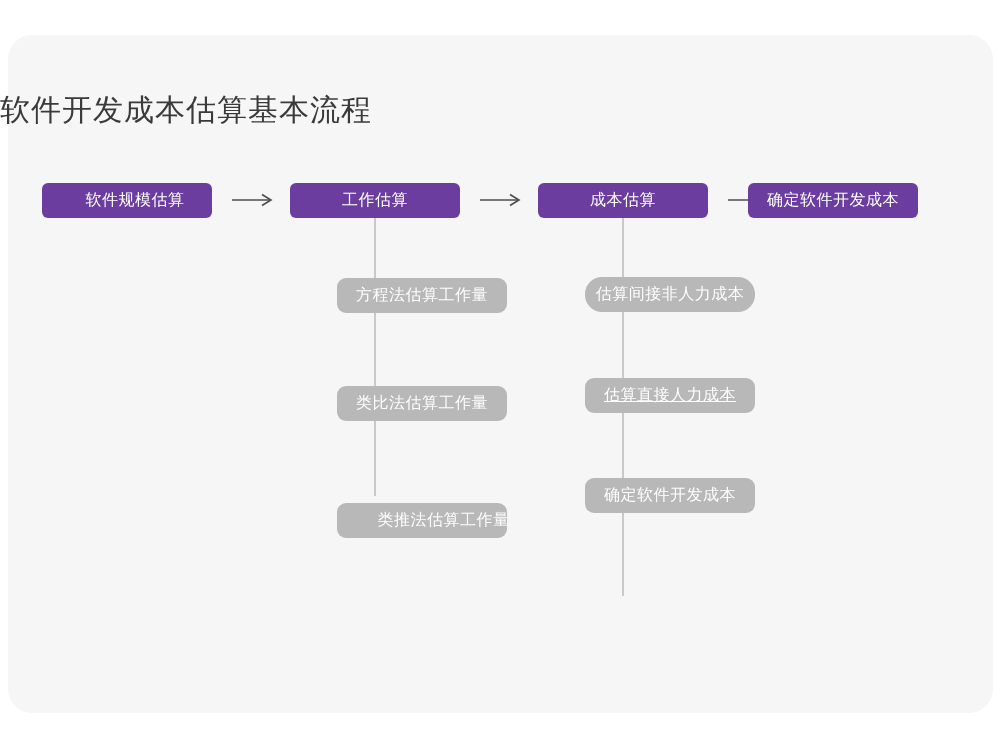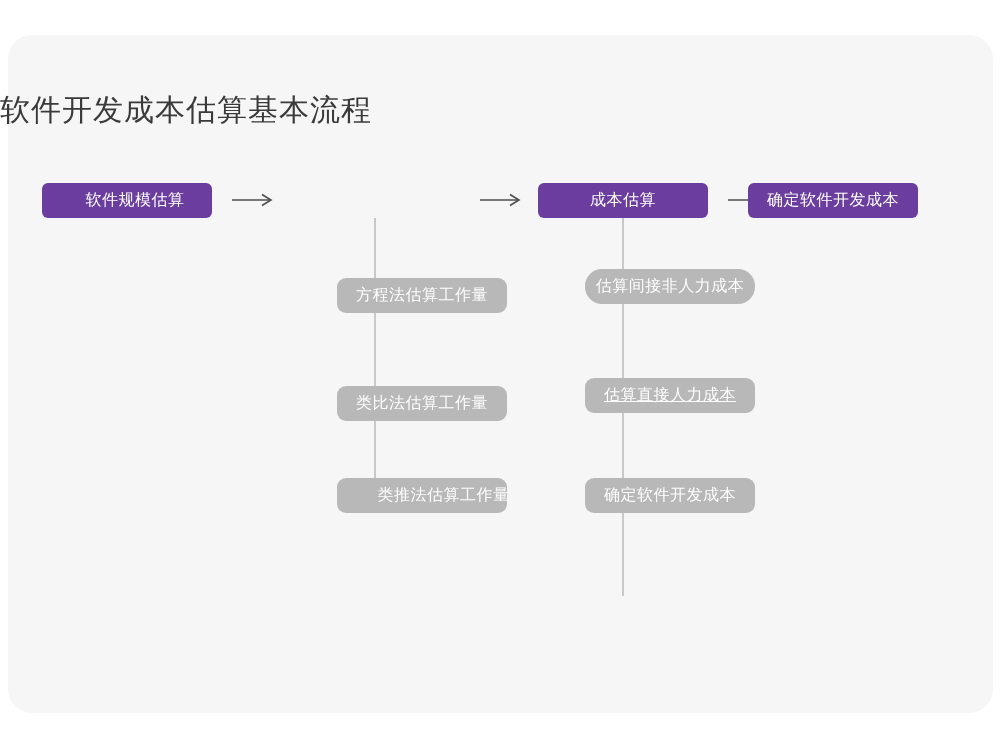--- a/index.html
+++ b/index.html
@@ -88,35 +88,36 @@
   <div class="vline" style="left:374px; top:218px; height:278px;"></div>
   <div class="vline" style="left:622px; top:218px; height:378px;"></div>
 
   <div class="node primary" style="left:42px;padding-left:16px;">软件规模估算</div>
 
   <svg class="arrow" style="left:231px;" viewBox="0 0 42 14">
     <line x1="1" y1="7" x2="39" y2="7" stroke="#4d4d4d" stroke-width="1.6"></line>
     <polyline points="31,1.5 40,7 31,12.5" fill="none" stroke="#4d4d4d" stroke-width="1.6"></polyline>
   </svg>
 
+  <div class="node primary" style="left:290px;">工作估算</div>
 
   <svg class="arrow" style="left:479px;" viewBox="0 0 42 14">
     <line x1="1" y1="7" x2="39" y2="7" stroke="#4d4d4d" stroke-width="1.6"></line>
     <polyline points="31,1.5 40,7 31,12.5" fill="none" stroke="#4d4d4d" stroke-width="1.6"></polyline>
   </svg>
 
   <div class="node primary" style="left:538px;">成本估算</div>
 
   <svg class="arrow" style="left:727px;" viewBox="0 0 42 14">
     <line x1="1" y1="7" x2="39" y2="7" stroke="#4d4d4d" stroke-width="1.6"></line>
     <polyline points="31,1.5 40,7 31,12.5" fill="none" stroke="#4d4d4d" stroke-width="1.6"></polyline>
   </svg>
 
   <div class="node primary" style="left:748px;">确定软件开发成本</div>
 
   <div class="node sub col-work" style="top:278px;">方程法估算工作量</div>
   <div class="node sub col-work" style="top:386px;">类比法估算工作量</div>
-  <div class="node sub col-work" style="top:478px;padding-left:43px;">类推法估算工作量</div>
+  <div class="node sub col-work" style="top:503px;padding-left:43px;">类推法估算工作量</div>
 
-  <div class="node sub col-cost" style="top:269px;border-radius:17px;">估算间接非人力成本</div>
+  <div class="node sub col-cost" style="top:277px;border-radius:17px;">估算间接非人力成本</div>
   <div class="node sub col-cost" style="top:378px;text-decoration:underline;">估算直接人力成本</div>
   <div class="node sub col-cost" style="top:478px;">确定软件开发成本</div>
 </div>
 
 </body></html>

